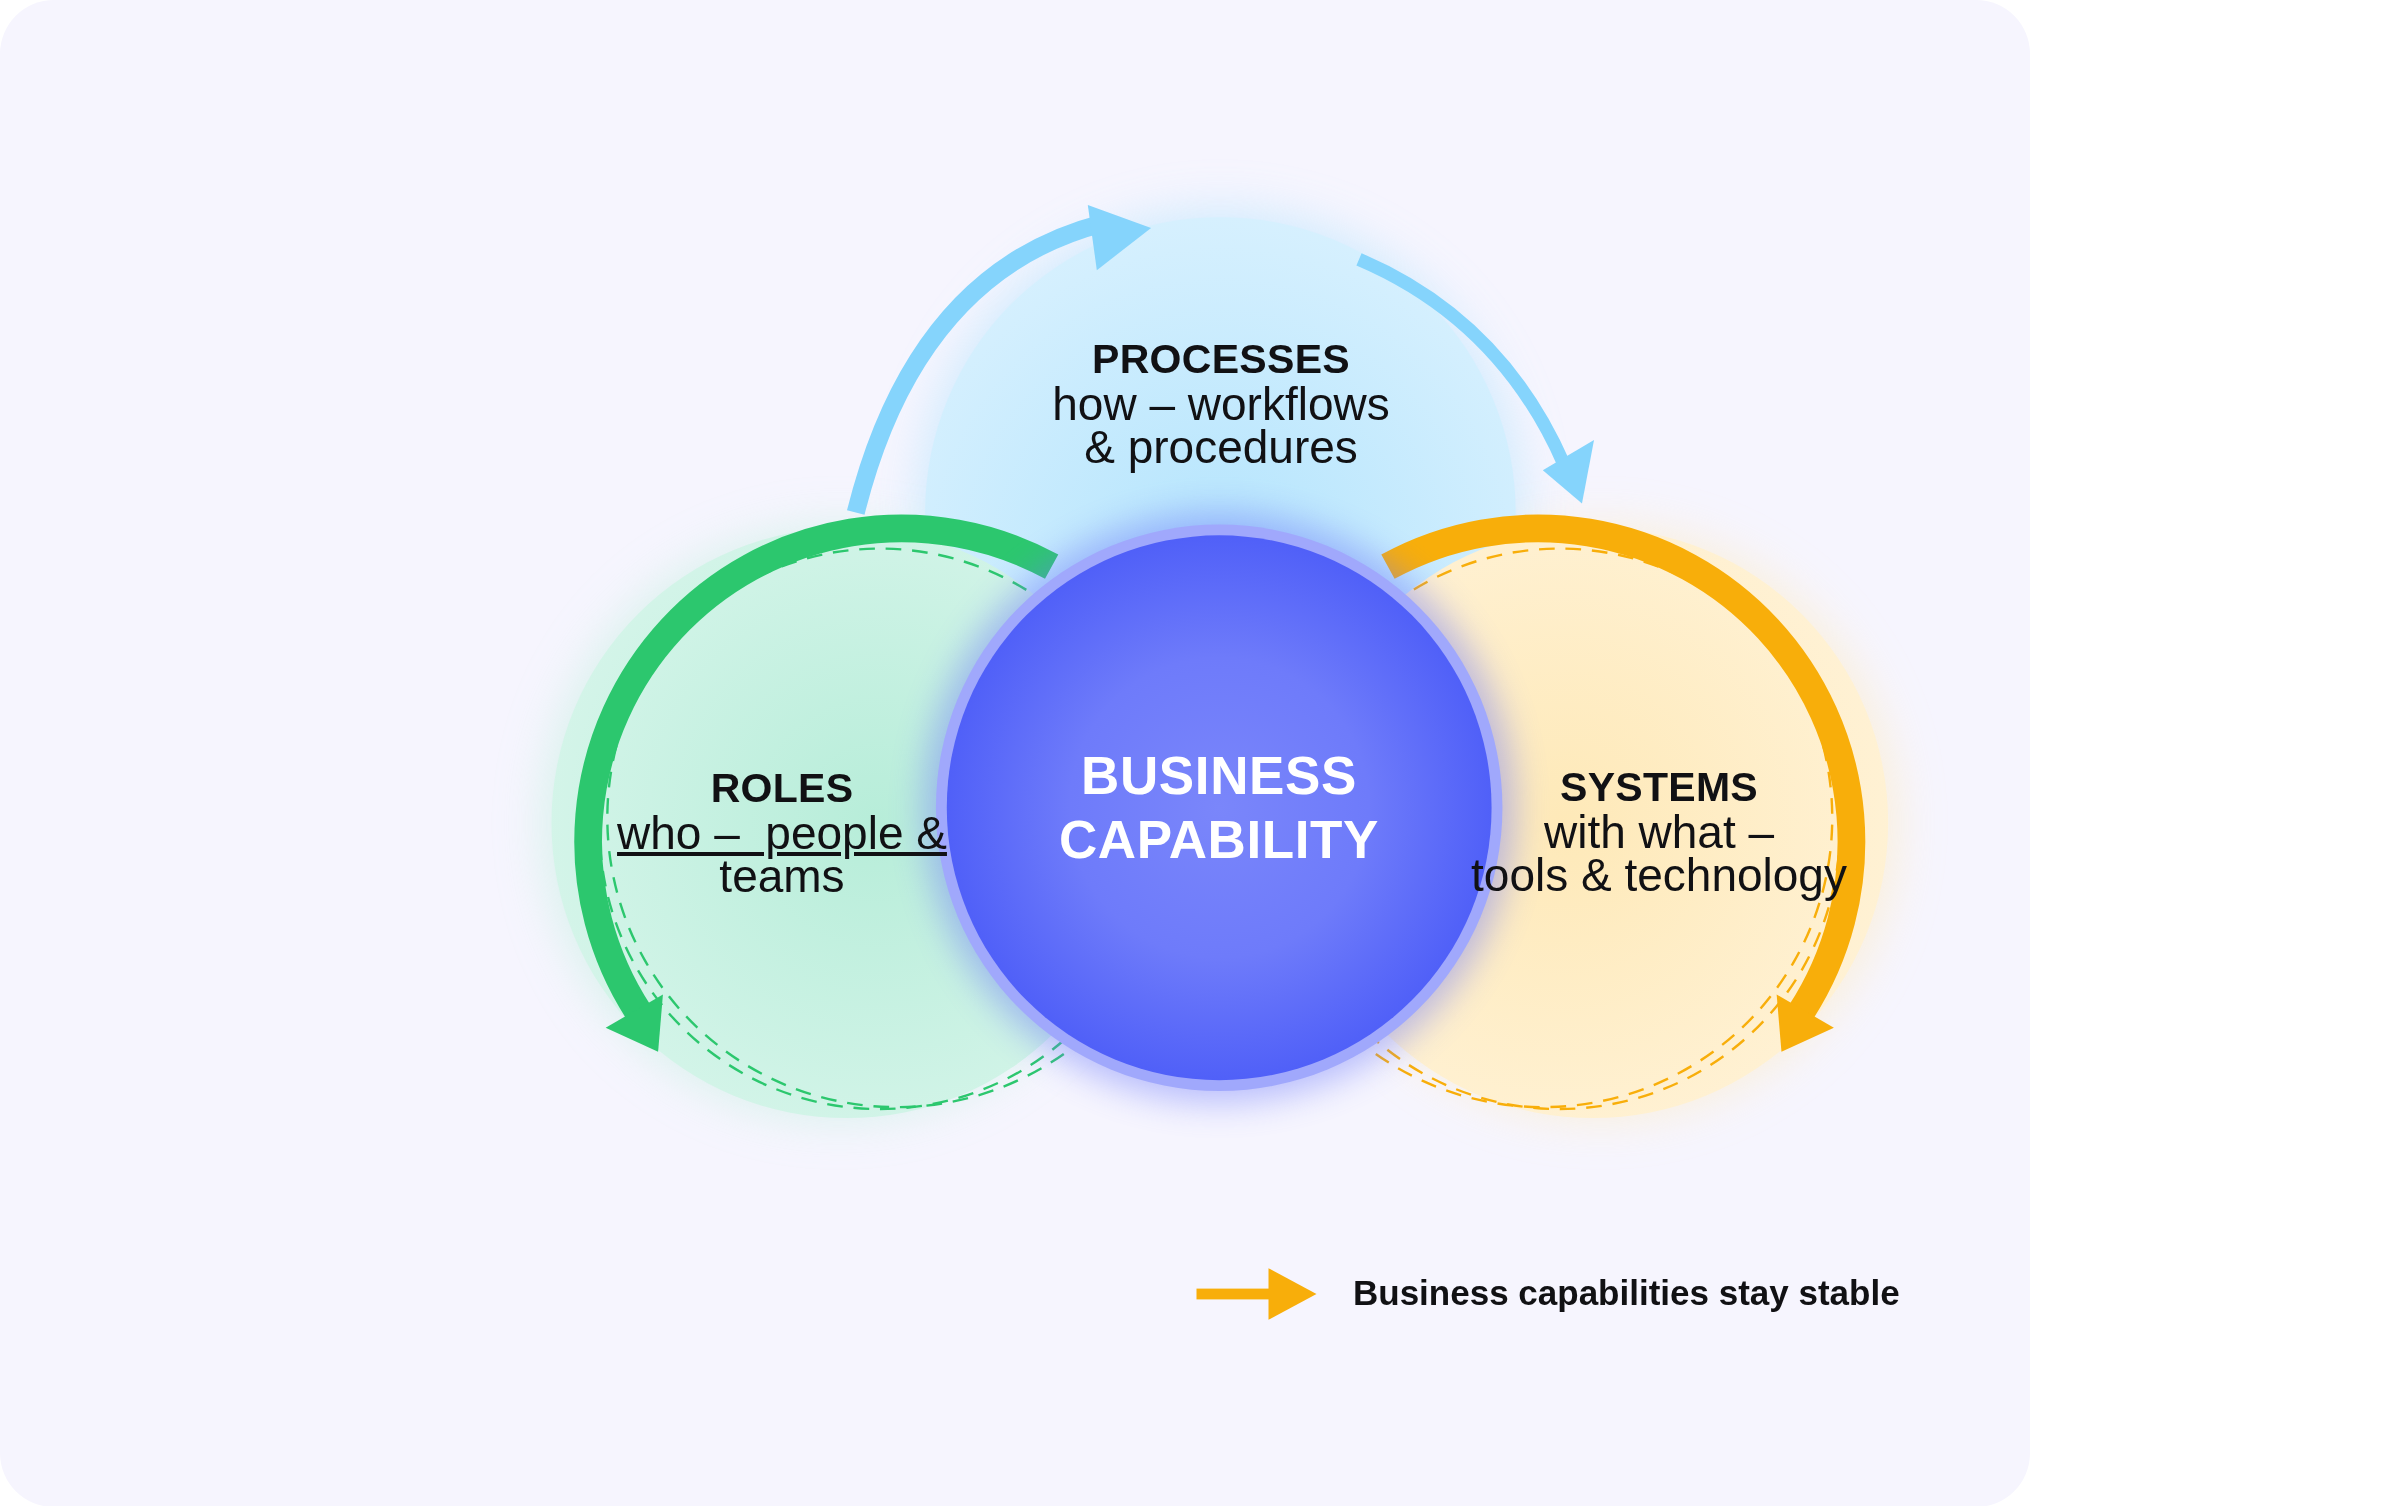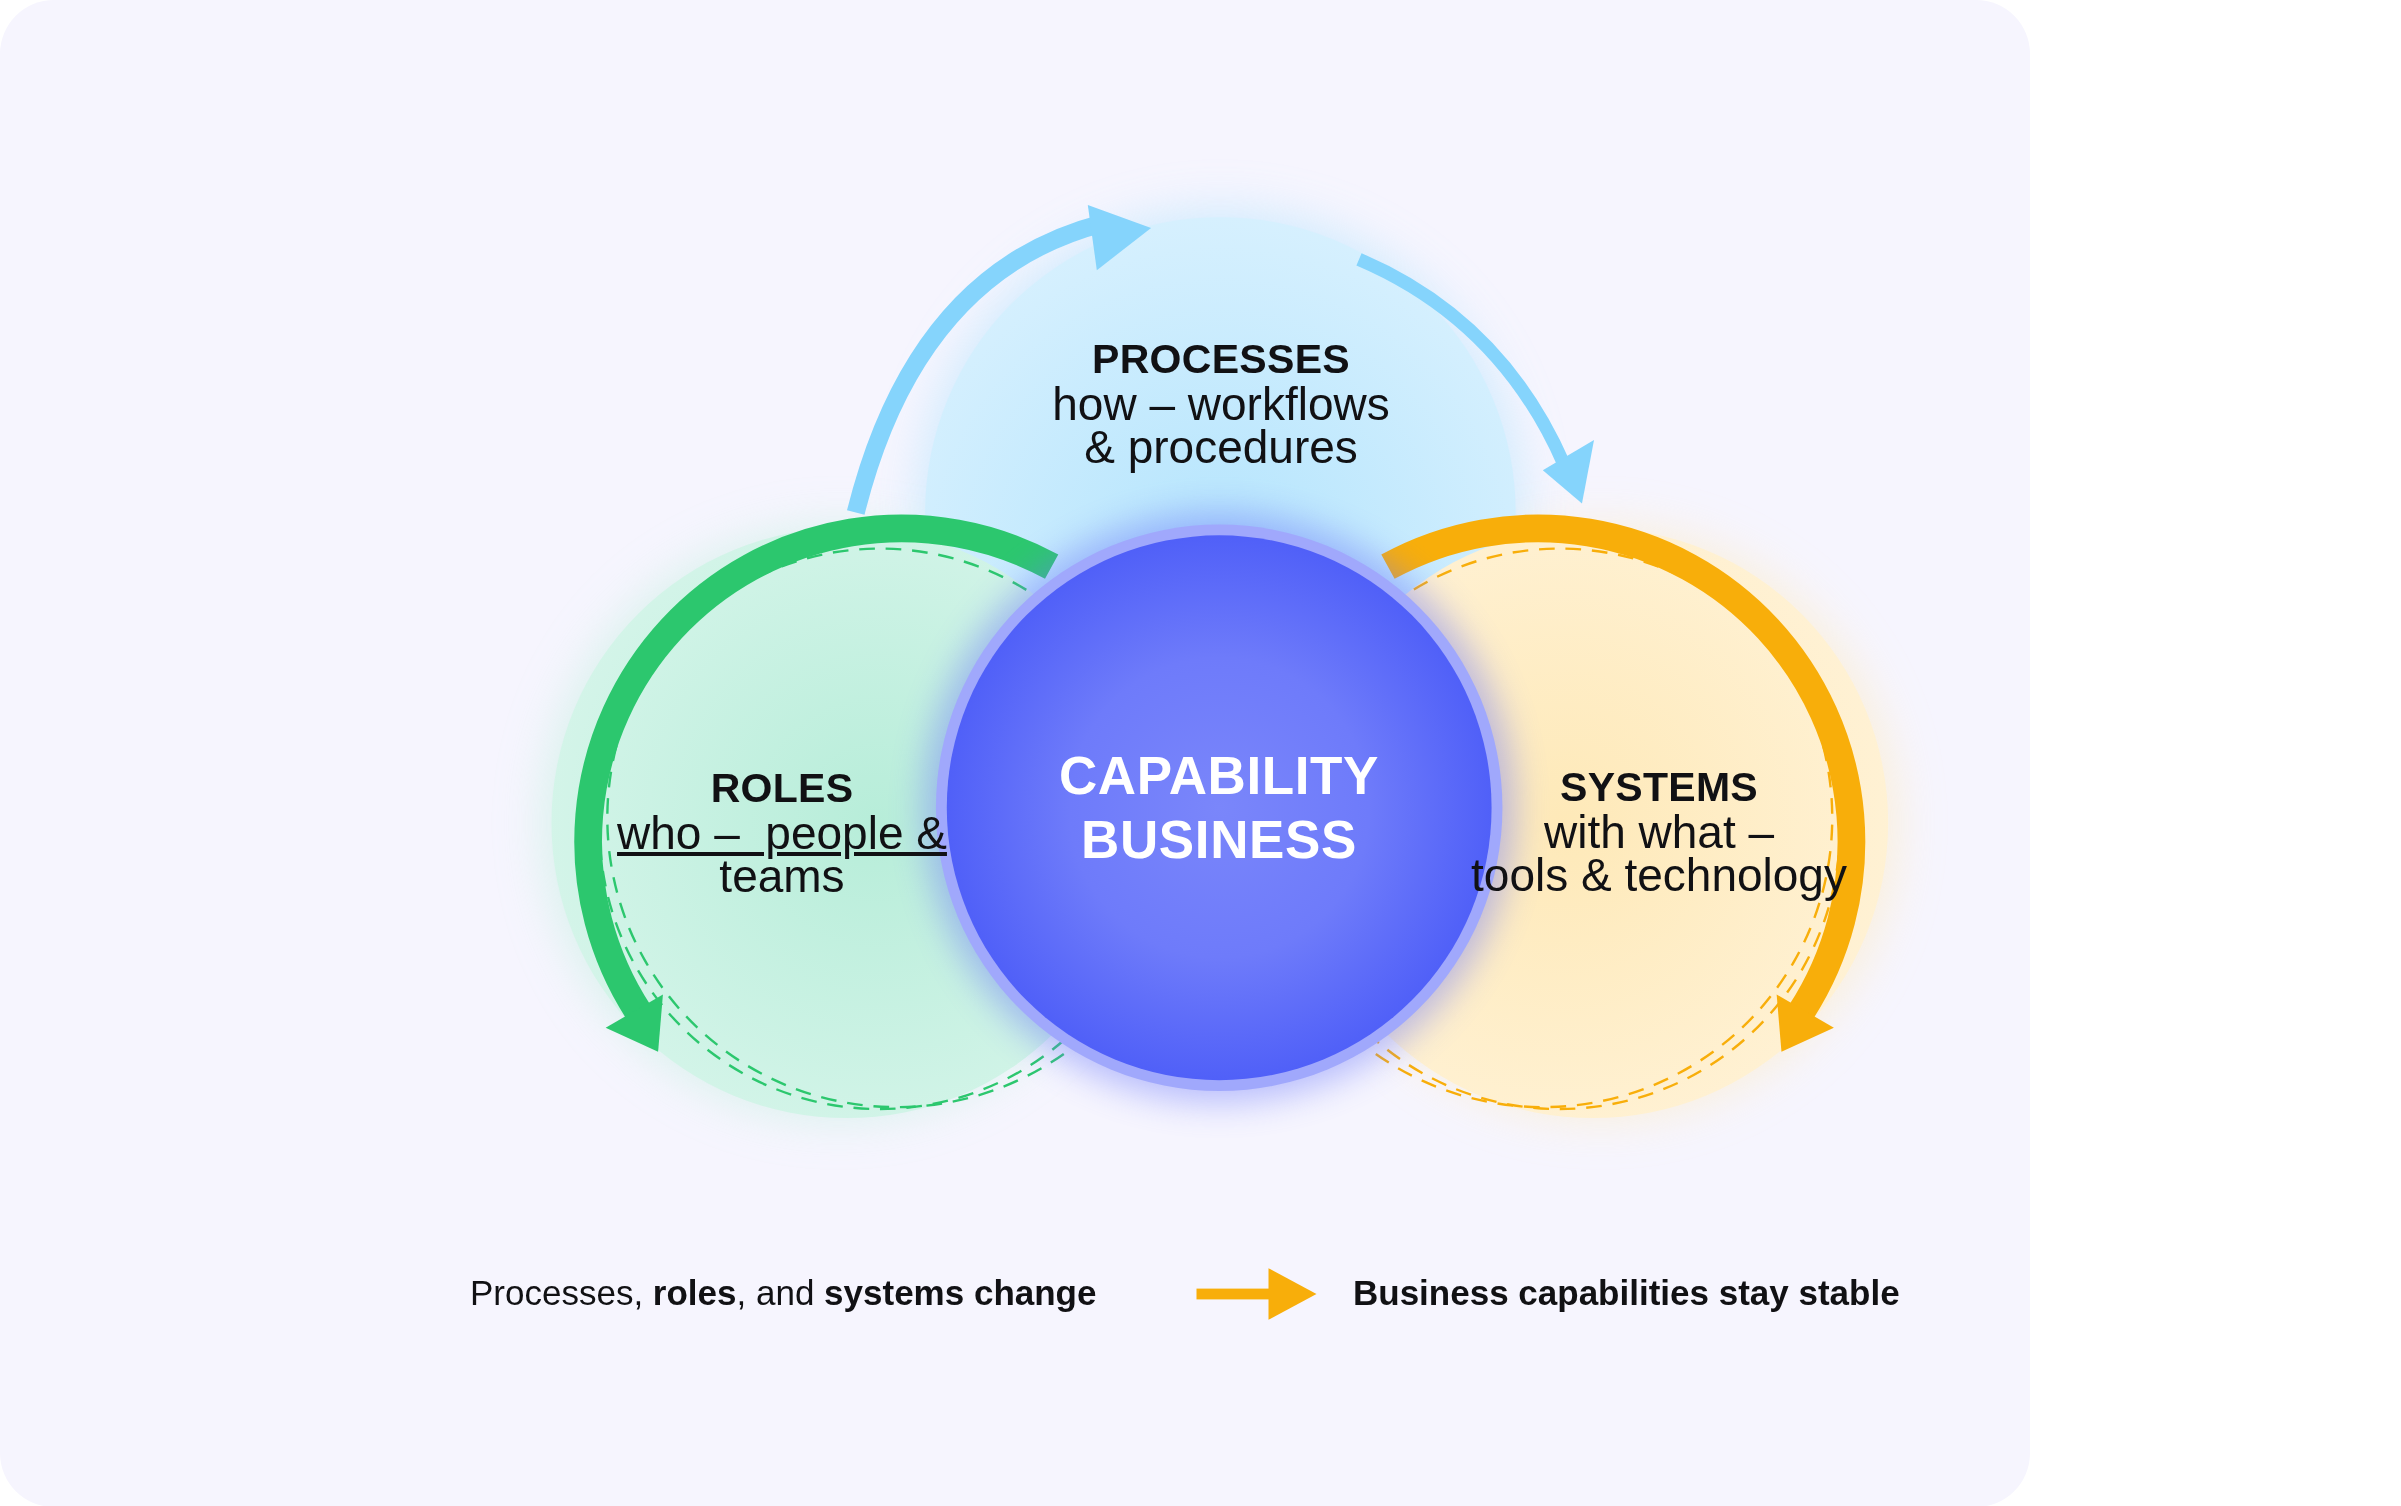--- a/index.html
+++ b/index.html
@@ -93,31 +93,25 @@
     <div class="sub">teams</div>
   </div>
 
   <div class="label" style="left:1659px; top:763px;">
     <div class="title">SYSTEMS</div>
     <div class="sub">with what –</div>
     <div class="sub">tools &amp; technology</div>
   </div>
 
   <div class="center-label">
+    <div>BUSINESS</div>
     <div>CAPABILITY</div>
-    <div>BUSINESS</div>
   </div>
 
 
-  <div class="footer-line footer-left">
-    <span style="white-space:pre;">Processes, </span>
-      <span class="b">roles</span>
-      <span style="white-space:pre;">, and </span>
-      <span class="b">systems change</span>
-  </div>
 
   <svg class="footer-arrow" viewBox="0 0 200 90">
     <rect x="0" y="36" width="130" height="18" fill="#F8AE0A"></rect>
     <polygon points="120,2 200,45 120,88" fill="#F8AE0A"></polygon>
   </svg>
 
   <div class="footer-line footer-right">Business capabilities stay stable</div>
 </div>
 
 

